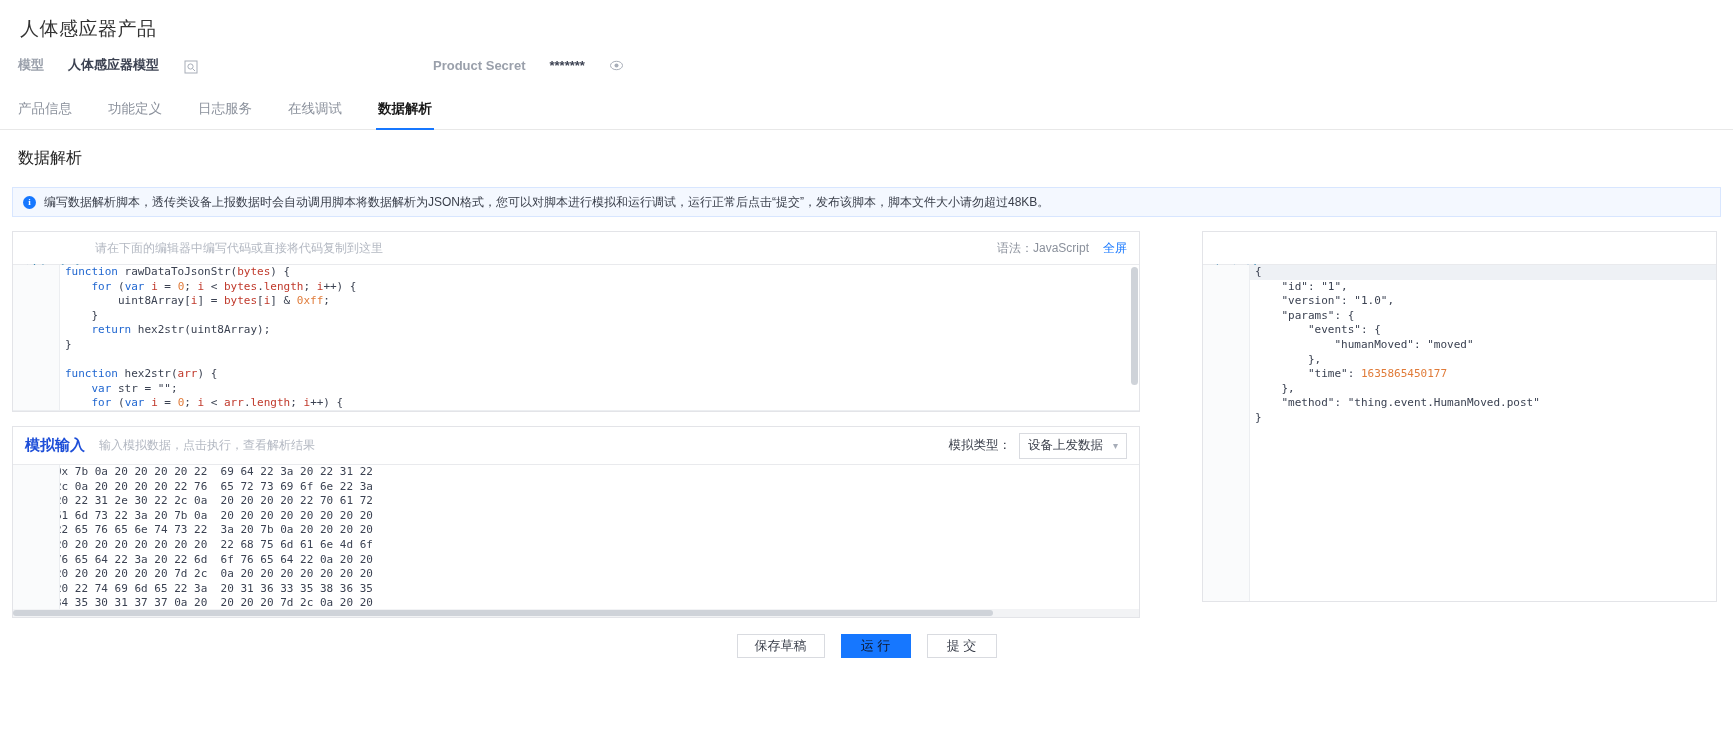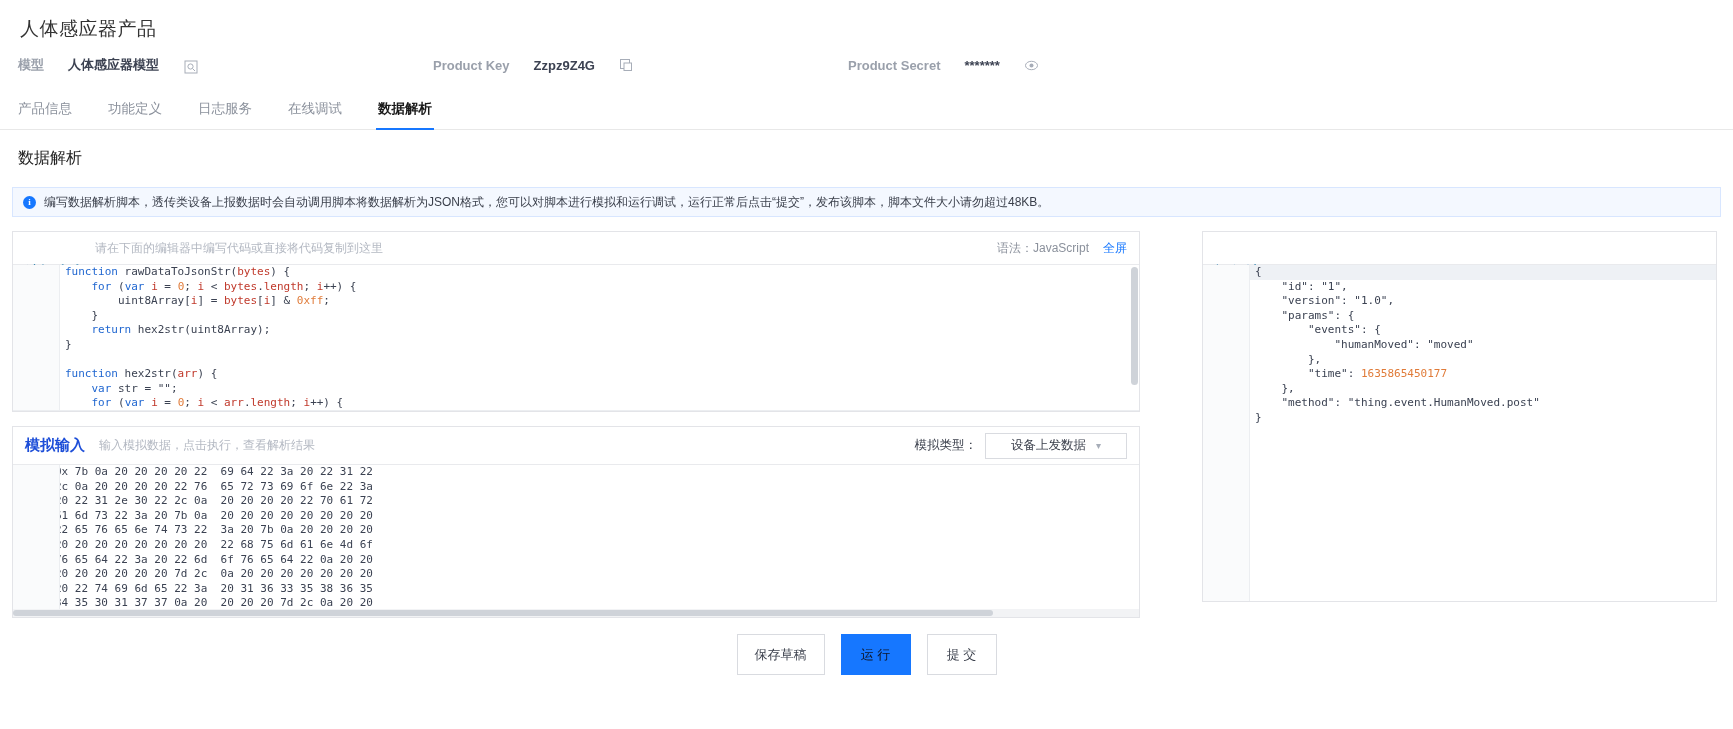--- a/index.html
+++ b/index.html
@@ -97,27 +97,27 @@
                     background: #cfd3d9; border-radius: 4px; }
 
   
   .sim-head { height: 38px; display: flex; align-items: center; padding: 0 12px;
               border-bottom: 1px solid #e9eaed; }
   .sim-head .name { font-size: 15px; color: #1d4ed8; font-weight: 700; }
   .sim-head .hint { font-size: 12px; color: #b3b8c2; margin-left: 14px; }
   .sim-head .spacer { flex: 1; }
   .sim-head .sel-label { font-size: 12.5px; color: #3a3f4b; margin-right: 8px; }
   .select { border: 1px solid #d9dbe0; height: 26px; min-width: 106px; display: flex;
-            align-items: center; justify-content: space-between; padding: 0 25px;
+            align-items: center; justify-content: space-between; padding: 0 8px;
             font-size: 12.5px; color: #3a3f4b; background: #fff; cursor: pointer; }
   .select .chev { color: #a7adb8; font-size: 10px; margin-left: 10px; }
 
   
   .footer { display: flex; justify-content: center; gap: 16px; margin-top: 16px; }
-  .btn { height: 41px; min-width: 70px; padding: 0 17px; font-size: 13px;
+  .btn { height: 24px; min-width: 70px; padding: 0 17px; font-size: 13px;
          display: inline-flex; align-items: center; justify-content: center;
          border: 1px solid #d9dbe0; background: #fff; color: #3a3f4b; cursor: pointer; }
   .btn.primary { background: #1677ff; border-color: #1677ff; color: #0f172a; }
 </style>
 </head>
 <body>
 
 <div class="page-header">
   <div class="page-title">人体感应器产品</div>
 
@@ -128,30 +128,20 @@
       <span class="meta-value">人体感应器模型</span>
       <span class="icon-btn">
         <svg width="14" height="14" viewBox="0 0 14 14" fill="none" stroke="#a7adb8" stroke-width="1">
           <rect x="1" y="1" width="12" height="12"></rect>
           <circle cx="6.5" cy="6.5" r="2.6"></circle>
           <line x1="8.6" y1="8.6" x2="11" y2="11"></line>
         </svg>
       </span>
     </div>
 
-    <div class="meta-cell pkey">
-      <span class="meta-label">Product Key</span>
-      <span class="meta-value">Zzpz9Z4G</span>
-      <span class="icon-btn">
-        <svg width="14" height="14" viewBox="0 0 14 14" fill="none" stroke="#a7adb8" stroke-width="1">
-          <rect x="1.5" y="1.5" width="9" height="9"></rect>
-          <rect x="5" y="5" width="7.5" height="7.5" fill="#fff"></rect>
-        </svg>
-      </span>
-    </div>
 
     <div class="meta-cell psec">
       <span class="meta-label">Product Secret</span>
       <span class="meta-value">*******</span>
       <span class="icon-btn">
         <svg width="15" height="15" viewBox="0 0 15 15" fill="none" stroke="#a7adb8" stroke-width="1">
           <ellipse cx="7.5" cy="7.5" rx="6" ry="4.2"></ellipse>
           <circle cx="7.5" cy="7.5" r="2" fill="#a7adb8" stroke="none"></circle>
         </svg>
       </span>

